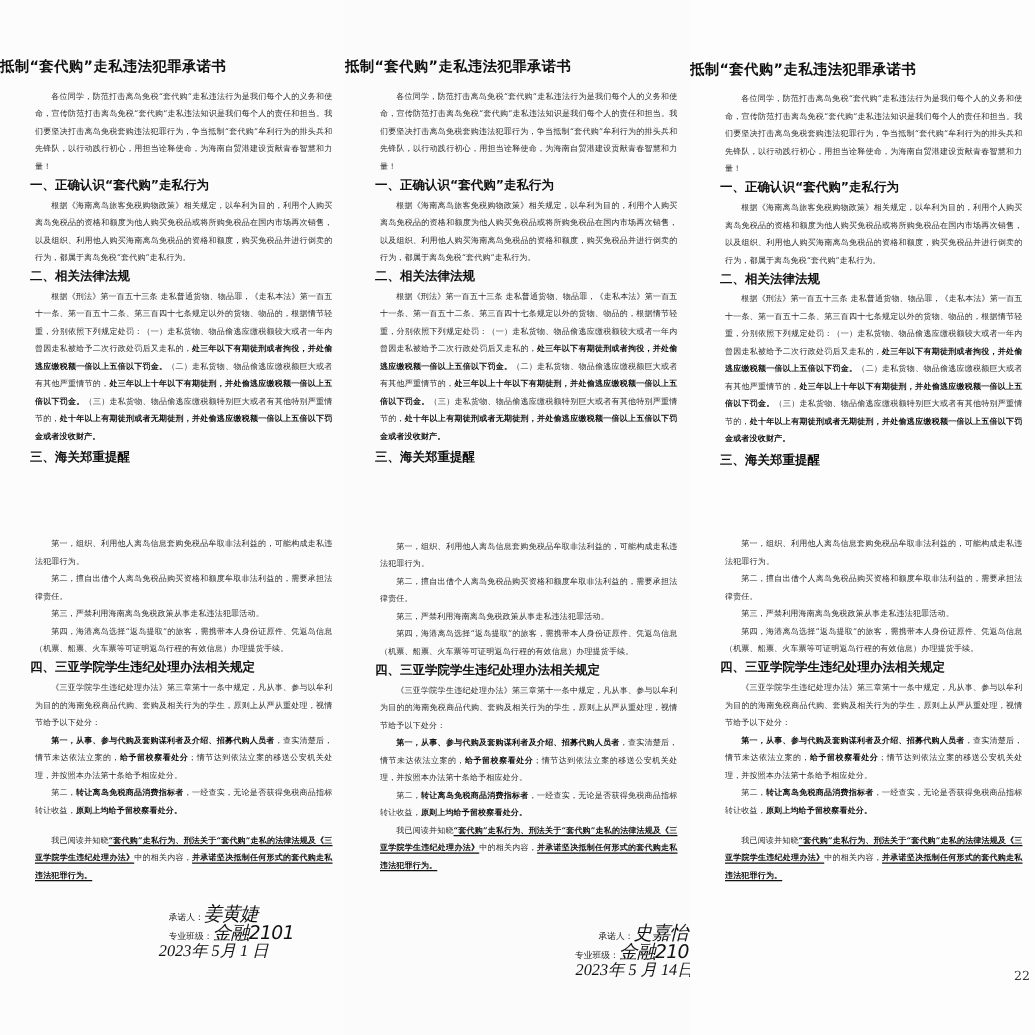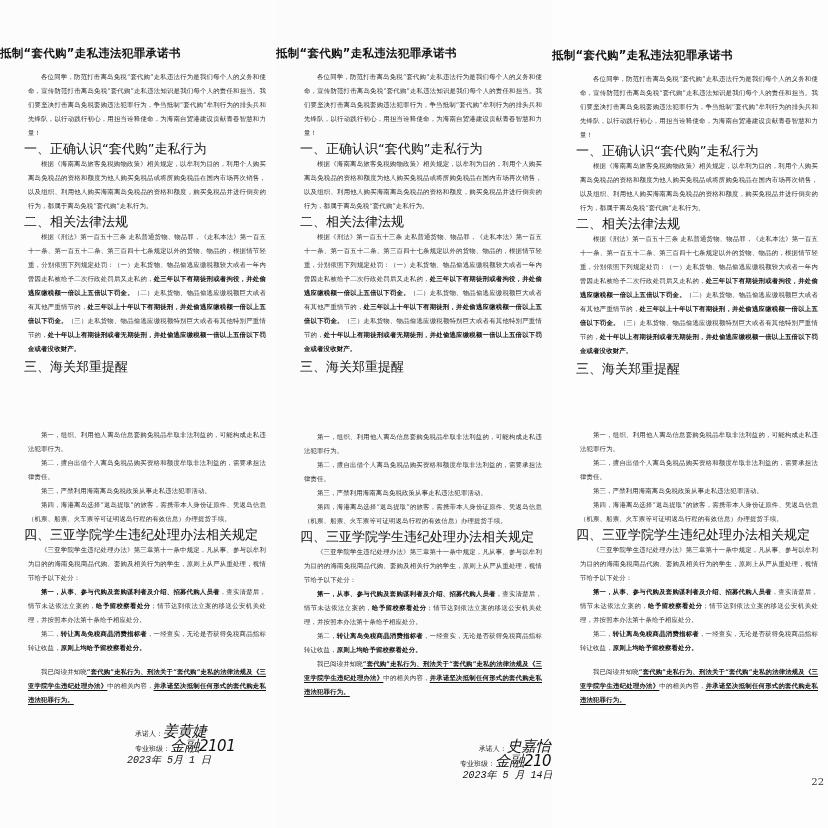--- a/index.html
+++ b/index.html
@@ -17,29 +17,29 @@
   .p2 .top { padding-top: 32px; }
   .p0 .bottom { top: 428px; }
   .p1 .bottom { top: 430px; }
   .p2 .bottom { top: 428px; }
   .title { text-align: left; font-family: "DejaVu Sans", "Liberation Sans", sans-serif;
            font-weight: bold; font-size: 11.5px; letter-spacing: 0.3px; margin: 16px 0 9px 0; color: #111; }
   .para { font-size: 6.4px; line-height: 14px; text-indent: 13px; margin: 0 10px 0 28px;
           text-align: justify; letter-spacing: 0.15px; color: #2a2a2a; }
   .para .b { font-weight: bold; color: #111; }
   .para .u { text-decoration: underline; text-underline-offset: 2px; font-weight: bold; color: #111; }
-  .heading { font-family: "DejaVu Sans", "Liberation Sans", sans-serif; font-weight: normal; font-size: 13px;
+  .heading { font-family: "DejaVu Sans", "Liberation Sans", sans-serif; font-weight: bold; font-size: 10px;
              margin: 2px 0 1px 24px; line-height: 14px; color: #111; }
   .heading3 { margin-top: 4px; }
   .gap { height: 10px; }
   .sig { position: absolute; font-size: 7px; line-height: 12px; color: #222; }
   .sig .row { white-space: nowrap; }
   .sig .hand { font-family: "DejaVu Sans", "Liberation Sans", sans-serif; font-style: italic; color: #111;
                font-size: 15px; letter-spacing: -0.5px; }
-  .sig .date { font-family: Liberation Mono, monospace; font-style: italic; font-size: 10px; color: #111; }
+  .sig .date { font-family: Liberation Serif, serif; font-style: italic; font-size: 13px; color: #111; }
   .p0 .sig { left: 105px; top: 725px; }
   .p1 .sig { left: 170px; top: 740px; text-align: center; }
   .p2 .sig { left: 165px; top: 745px; }
   .edge-mark { position: absolute; right: 4px; top: 776px; font-size: 10px; color: #333; text-align: center; }
 </style>
 </head>
 <body>
 
 <div class="sheet p0">
   <div class="half top">

